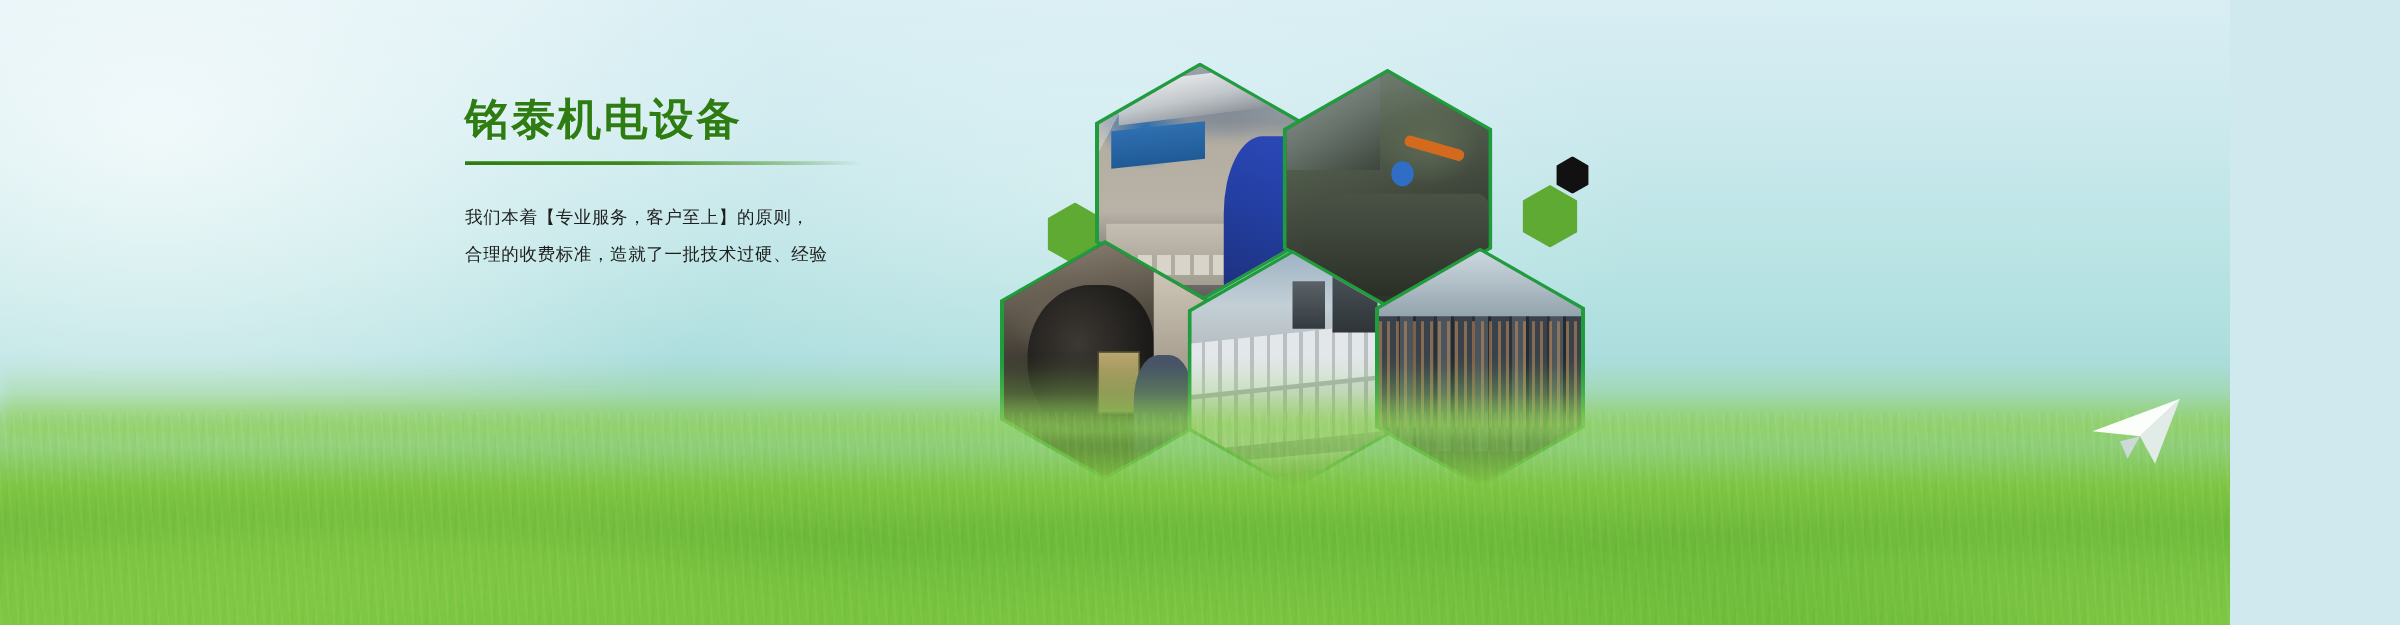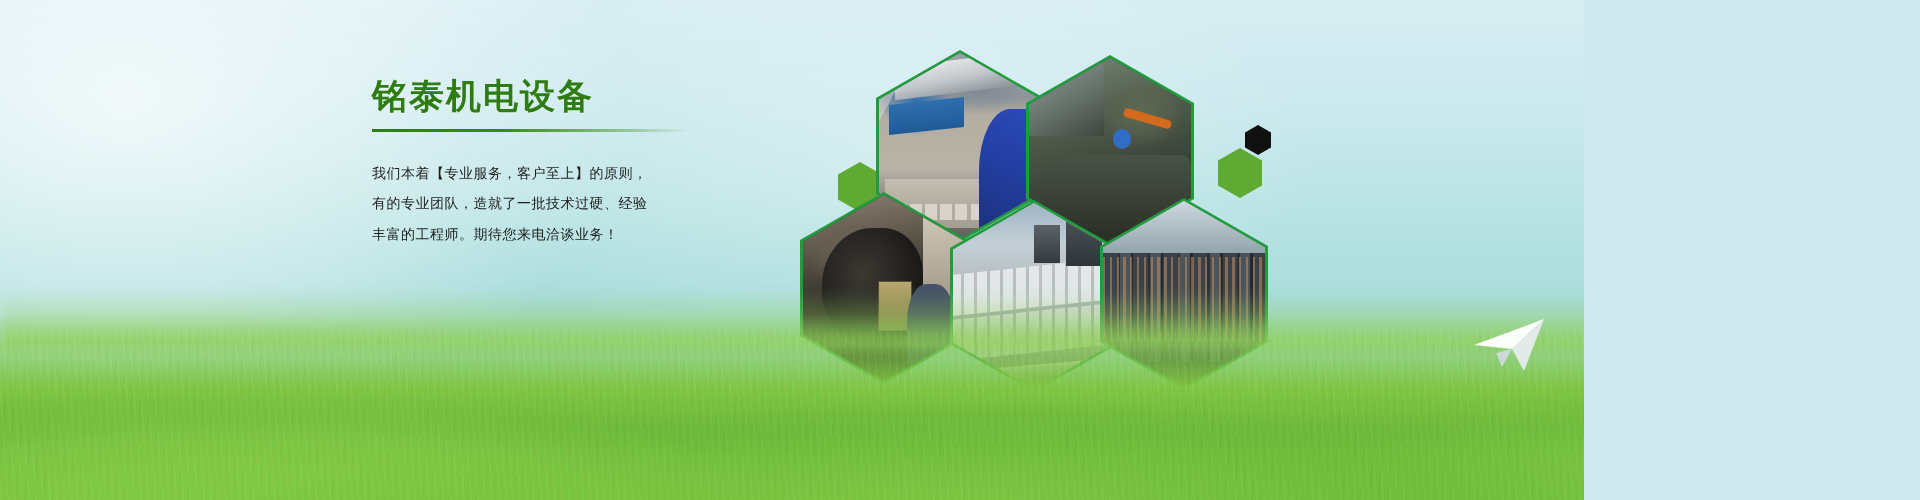--- a/index.html
+++ b/index.html
@@ -2,21 +2,21 @@
 <html><head>
 <meta charset="utf-8">
 <style>
   html,body{margin:0;padding:0;}
   body{
     width:1920px;height:500px;overflow:hidden;
     font-family:"Liberation Sans","DejaVu Sans",sans-serif;
     background:#cfe9ef;
   }
   #banner{
-    position:relative;width:1584px;height:500px;overflow:hidden;
+    position:relative;width:1784px;height:500px;overflow:hidden;
     background:linear-gradient(180deg,#d8eef3 0%,#cdeaef 18%,#b9e3e4 42%,#a8dcdc 62%,#9ad6d6 78%,#95d3d2 100%);
   }
   
   .sky-glow{
     position:absolute;left:-140px;top:-120px;width:760px;height:560px;
     background:radial-gradient(ellipse at 35% 40%,rgba(255,255,255,.72) 0%,rgba(255,255,255,.30) 45%,rgba(255,255,255,0) 72%);
     pointer-events:none;
   }
   .sky-glow2{
     position:absolute;left:430px;top:-60px;width:900px;height:430px;
@@ -219,22 +219,21 @@
 <div id="banner">
 
   <div class="sky-glow"></div>
   <div class="sky-glow2"></div>
 
   <div class="copy">
     <div class="title">铭泰机电设备</div>
     <div class="title-rule"></div>
     <div class="body-copy">
       <p>我们本着【专业服务，客户至上】的原则，</p>
-      <p>有的专业团队，造就了一批技术过硬、经验</p>
-      <p>丰富的工程师。期待您来电洽谈业务！</p>
+      <p>合理的收费标准，造就了一批技术过硬、经验</p>
     </div>
   </div>
 
   <div class="hex-cluster">
 
     <div class="deco-hex" style="left:58px;top:122px;width:44px;height:50px;background:#5faa32;"></div>
 
     <div class="hex hex-frame" style="left:96px;top:10px;width:168px;height:192px;">
       <div class="hex-inner">
         <div class="ph1">

